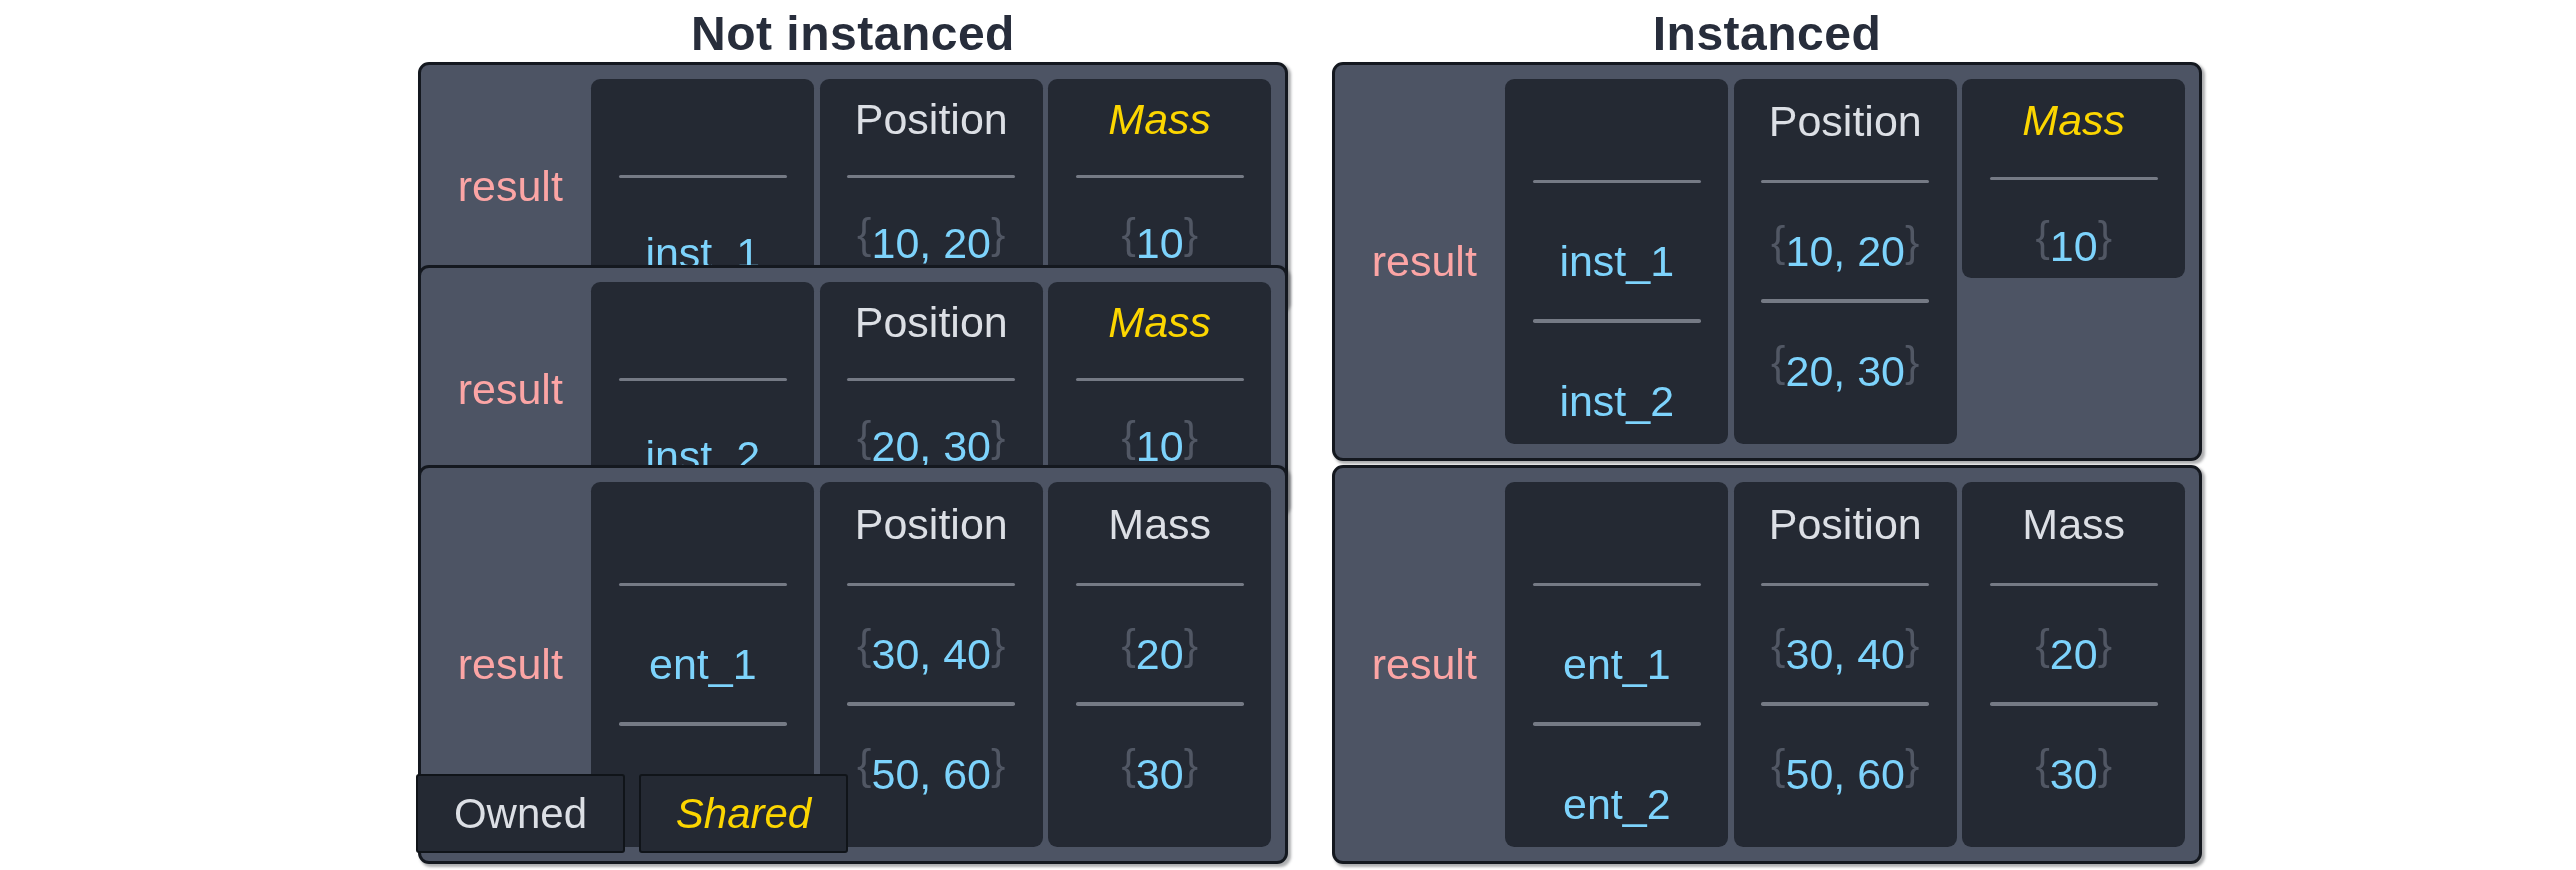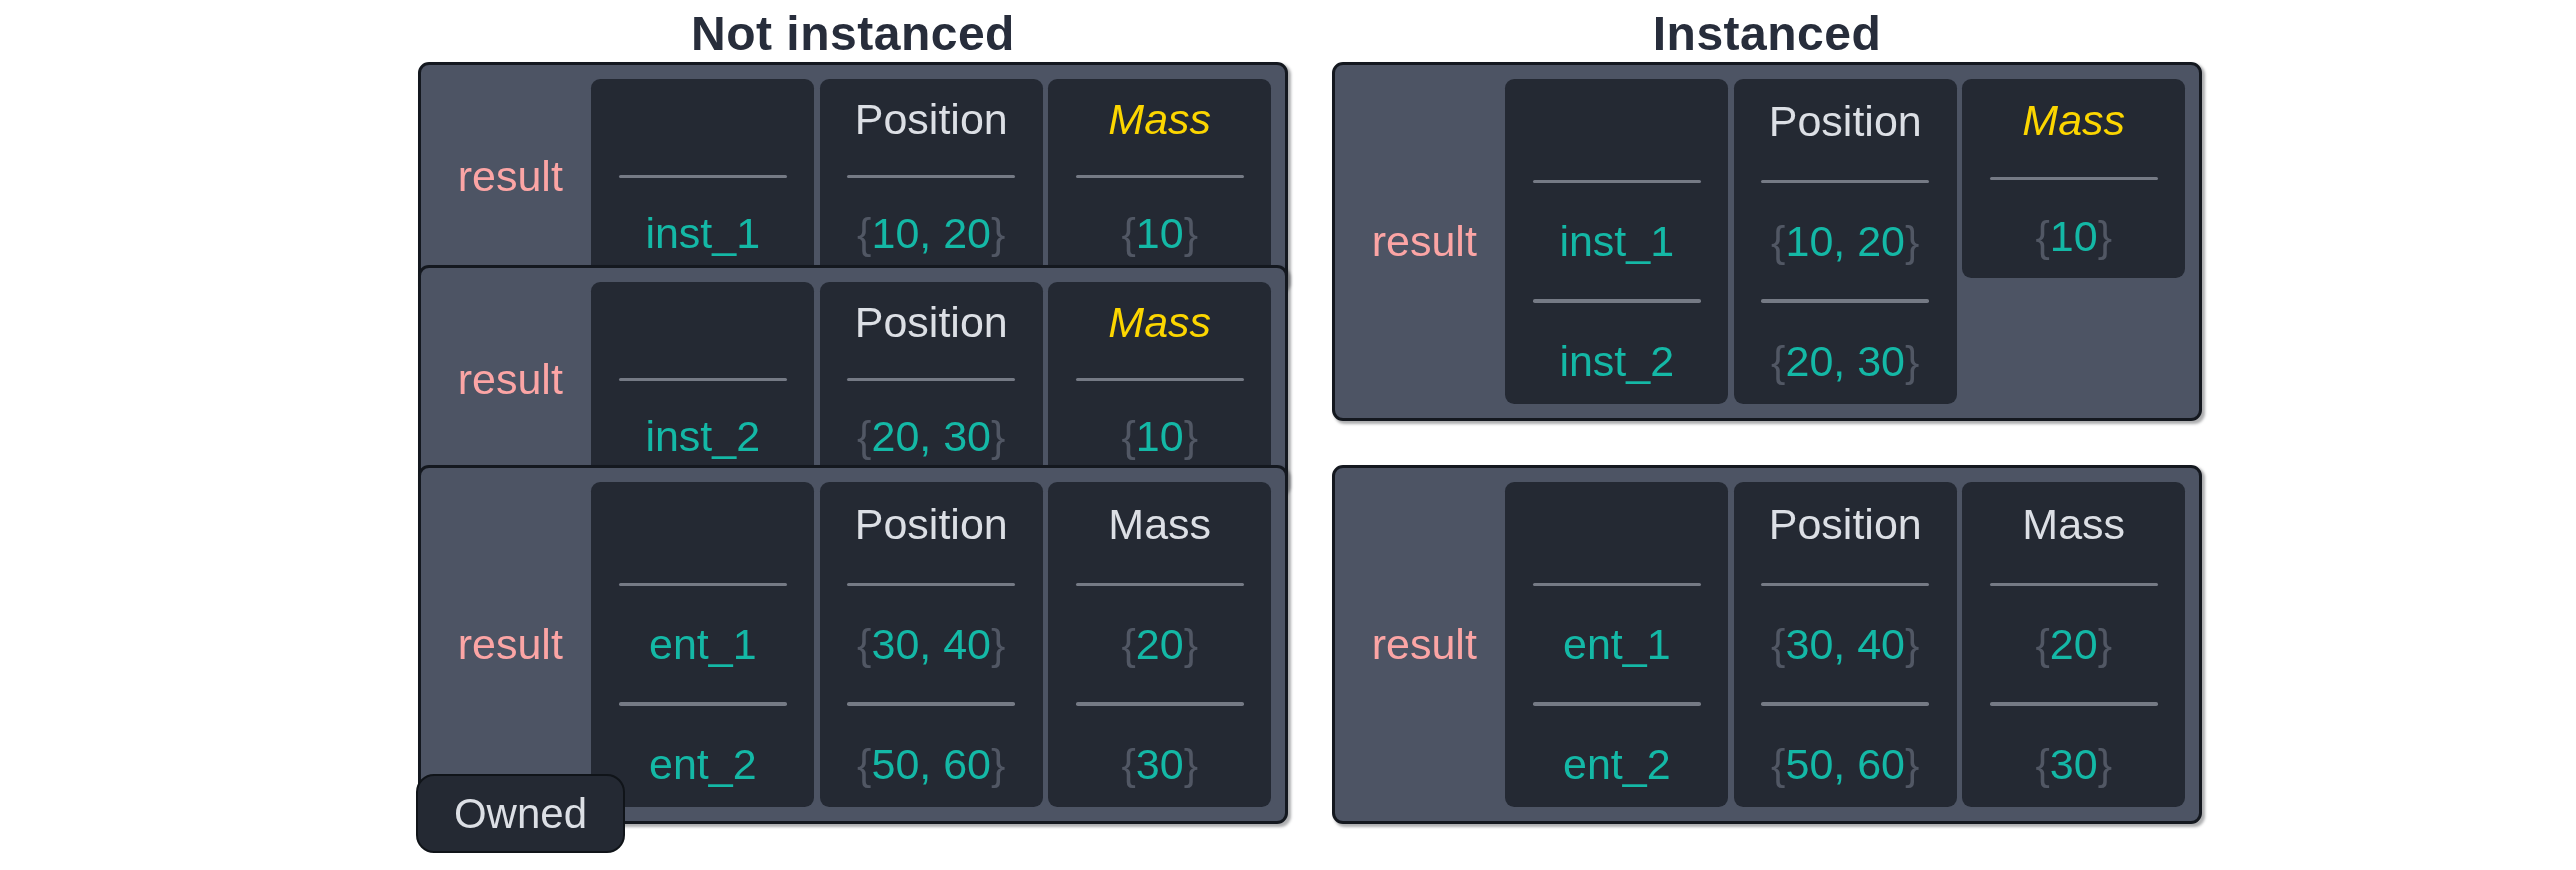--- a/index.html
+++ b/index.html
@@ -73,34 +73,34 @@
   .panel.two .cell.short .sect { height: 83px; }
   .cell.short { align-self: flex-start; width: 100%; flex: 1 1 0; }
   .divider {
     flex: none;
     height: 3.7px;
     margin: 0 27.5px;
     background: #757a85;
     border-radius: 1.8px;
   }
   .white { color: #dcdfe5; }
-  .green { color: #14b8a6; }
+  .green { color: #7dd3fc; margin-top: 20px; }
   .brace { color: #515764; }
   .shared {
     color: #fcd600;
     font-style: italic;
   }
   .legend-box {
     position: absolute;
     top: 774px;
     width: 209px;
     height: 79px;
     background: #242933;
     border: 2.8px solid #101419;
-    border-radius: 18px;
+    border-radius: 3px;
     box-sizing: border-box;
     display: flex;
     align-items: center;
     justify-content: center;
     font-size: 42px;
   }
 </style>
 </head>
 <body>
 
@@ -286,15 +286,18 @@
             <span class="green">30</span>
             <span class="brace">}</span>
           </div>
       </div>
     </div>
   </div>
 
   <div class="legend-box" style="left:416px;">
     <span class="white">Owned</span>
   </div>
+  <div class="legend-box" style="left:639px;">
+    <span class="shared">Shared</span>
+  </div>
 
 </div>
 
 
 </body></html>

